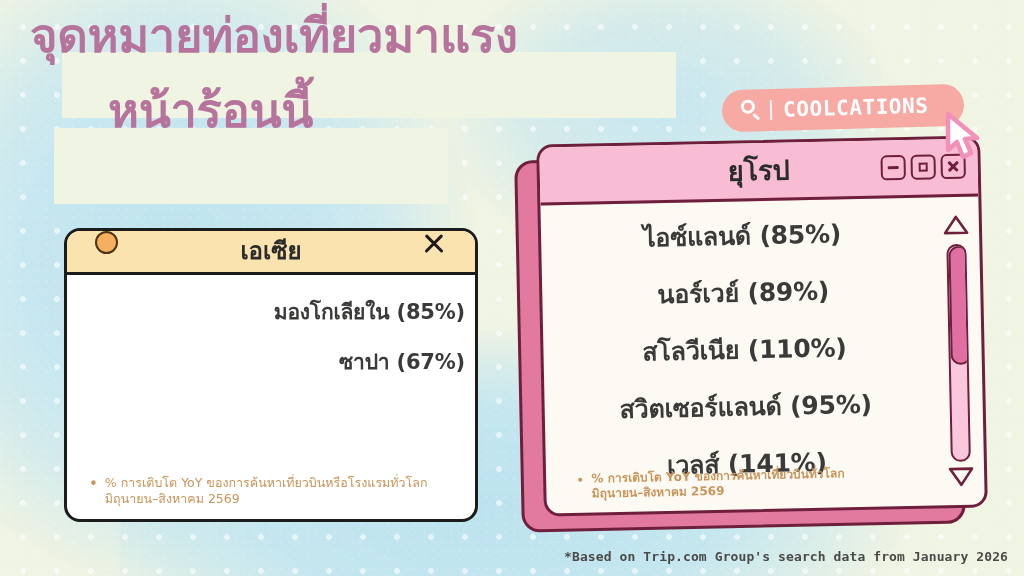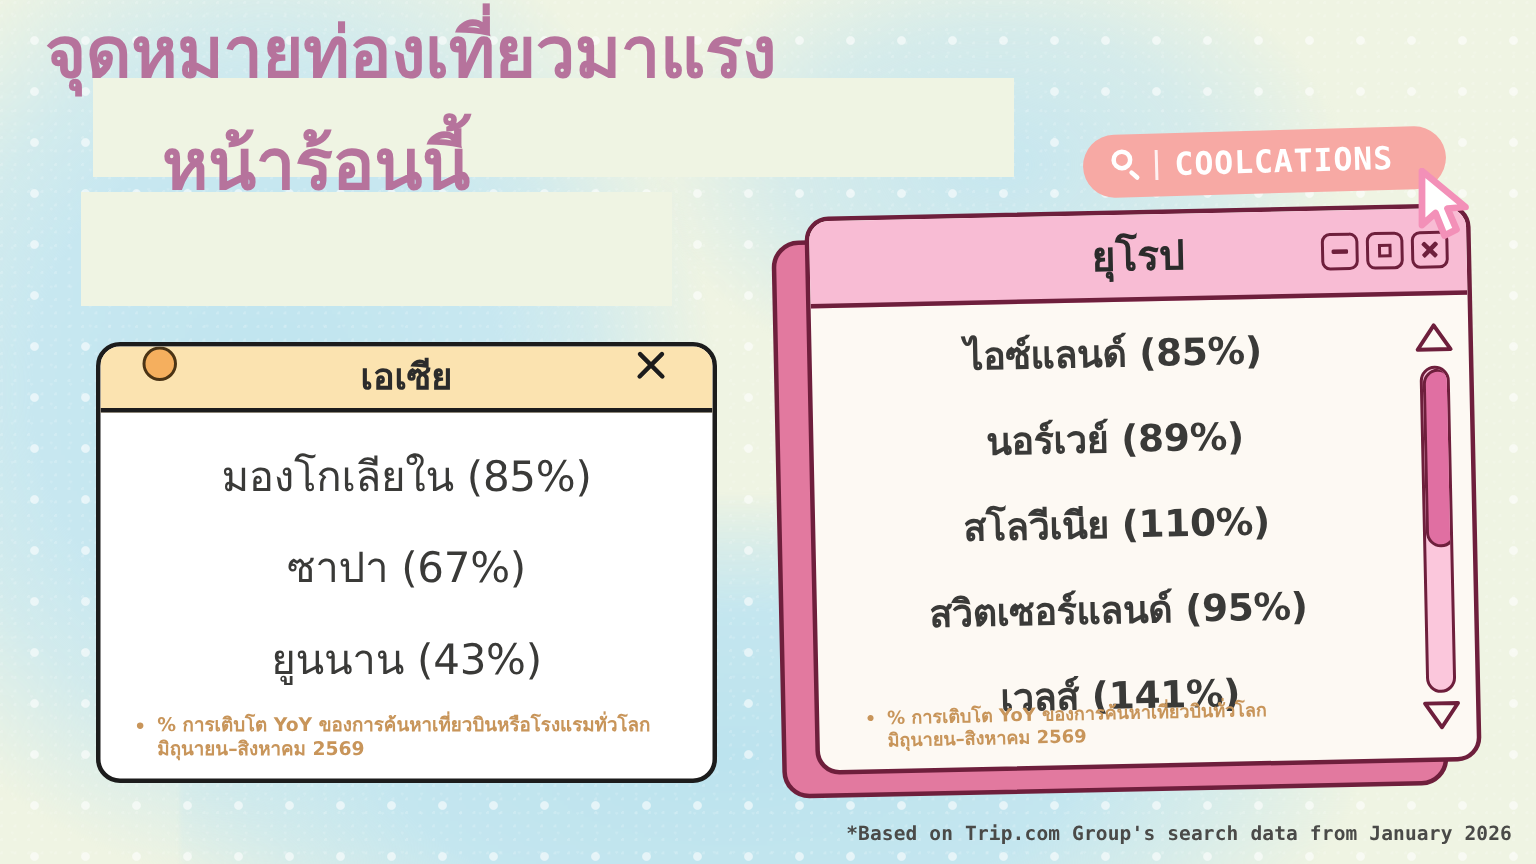--- a/index.html
+++ b/index.html
@@ -227,44 +227,45 @@
     padding: 20px 10px 4px;
     display: flex;
     flex-direction: column;
     position: relative;
   }
   .asia-list {
     list-style: none;
     text-align: center;
   }
   .asia-list li {
-    font-size: 28px;
-    font-weight: 400;
+    font-size: 21px;
+    font-weight: 700;
     color: #3A3A38;
     margin-bottom: 17px;
     letter-spacing: -0.2px;
+    text-align: right;
   }
 
   .footnote {
     position: absolute;
     left: 22px;
     bottom: 12px;
     display: flex;
     align-items: flex-start;
     gap: 7px;
   }
   .footnote .bullet {
     color: #C8955A;
     font-size: 15px;
     line-height: 1.28;
   }
   .footnote .fn-text {
     color: #C8955A;
     font-size: 12.5px;
-    font-weight: 700;
+    font-weight: 400;
     line-height: 1.28;
     max-width: 340px;
   }
 
   
   .win-europe-wrap {
     position: absolute;
     left: 516px;
     top: 140px;
     width: 470px;
@@ -473,21 +474,20 @@
   <div class="win-asia">
     <div class="asia-titlebar">
       <span class="asia-dot"></span>
       <span class="asia-title">เอเซีย</span>
       <span class="asia-close"></span>
     </div>
     <div class="asia-body">
       <ul class="asia-list">
         <li>มองโกเลียใน (85%)</li>
         <li>ซาปา (67%)</li>
-        <li>ยูนนาน (43%)</li>
       </ul>
       <div class="footnote">
         <span class="bullet">•</span>
         <span class="fn-text">% การเติบโต YoY ของการค้นหาเที่ยวบินหรือโรงแรมทั่วโลก มิถุนายน–สิงหาคม 2569</span>
       </div>
     </div>
   </div>
 
   <div class="win-europe-wrap">
     <div class="europe-shadow"></div>

